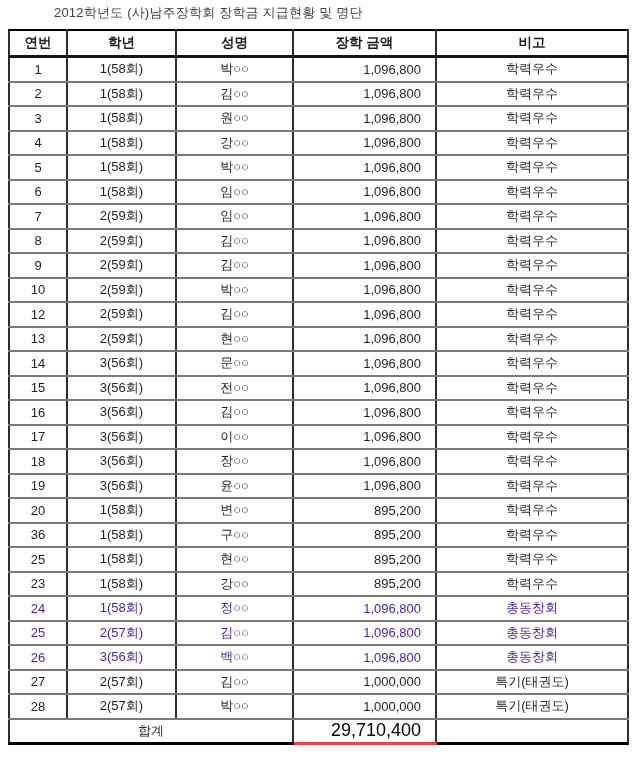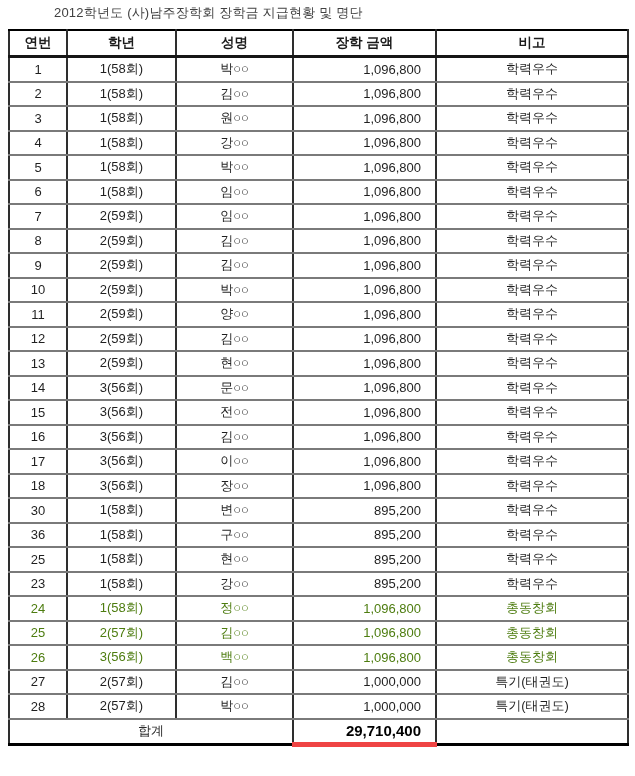--- a/index.html
+++ b/index.html
@@ -66,31 +66,31 @@
     text-align: center;
     vertical-align: middle;
     background: #ffffff;
   }
   td.col-amount {
     text-align: right;
     padding-right: 14px;
     border-radius: 8px;
   }
   tr.muted td {
-    color: #4d7c0f;
+    color: #4c1d95;
   }
   tfoot td.total-label {
     font-size: 13px;
     color: #2a2a2a;
   }
   tfoot td.total-amount {
-    font-weight: bold;
-    font-size: 15px;
+    font-weight: normal;
+    font-size: 18px;
     color: #000000;
-    border-bottom: 5px solid #ef4444;
+    border-bottom: 3px solid #ef4444;
   }
   tfoot td {
     border-bottom: 3px solid #000000;
   }
 </style>
 </head>
 <body>
 
 <div class="page">
   <div class="doc-title">2012학년도 (사)남주장학회 장학금 지급현황 및 명단</div>
@@ -177,27 +177,20 @@
           <td class="col-note">학력우수</td>
         </tr>
         <tr>
           <td class="col-no">10</td>
           <td class="col-grade">2(59회)</td>
           <td class="col-name">박○○</td>
           <td class="col-amount">1,096,800</td>
           <td class="col-note">학력우수</td>
         </tr>
         <tr>
-          <td class="col-no">11</td>
-          <td class="col-grade">2(59회)</td>
-          <td class="col-name">양○○</td>
-          <td class="col-amount">1,096,800</td>
-          <td class="col-note">학력우수</td>
-        </tr>
-        <tr>
           <td class="col-no">12</td>
           <td class="col-grade">2(59회)</td>
           <td class="col-name">김○○</td>
           <td class="col-amount">1,096,800</td>
           <td class="col-note">학력우수</td>
         </tr>
         <tr>
           <td class="col-no">13</td>
           <td class="col-grade">2(59회)</td>
           <td class="col-name">현○○</td>
@@ -233,21 +226,28 @@
           <td class="col-note">학력우수</td>
         </tr>
         <tr>
           <td class="col-no">18</td>
           <td class="col-grade">3(56회)</td>
           <td class="col-name">장○○</td>
           <td class="col-amount">1,096,800</td>
           <td class="col-note">학력우수</td>
         </tr>
         <tr>
-          <td class="col-no">30</td>
+          <td class="col-no">19</td>
+          <td class="col-grade">3(56회)</td>
+          <td class="col-name">윤○○</td>
+          <td class="col-amount">1,096,800</td>
+          <td class="col-note">학력우수</td>
+        </tr>
+        <tr>
+          <td class="col-no">20</td>
           <td class="col-grade">1(58회)</td>
           <td class="col-name">변○○</td>
           <td class="col-amount">895,200</td>
           <td class="col-note">학력우수</td>
         </tr>
         <tr>
           <td class="col-no">36</td>
           <td class="col-grade">1(58회)</td>
           <td class="col-name">구○○</td>
           <td class="col-amount">895,200</td>

